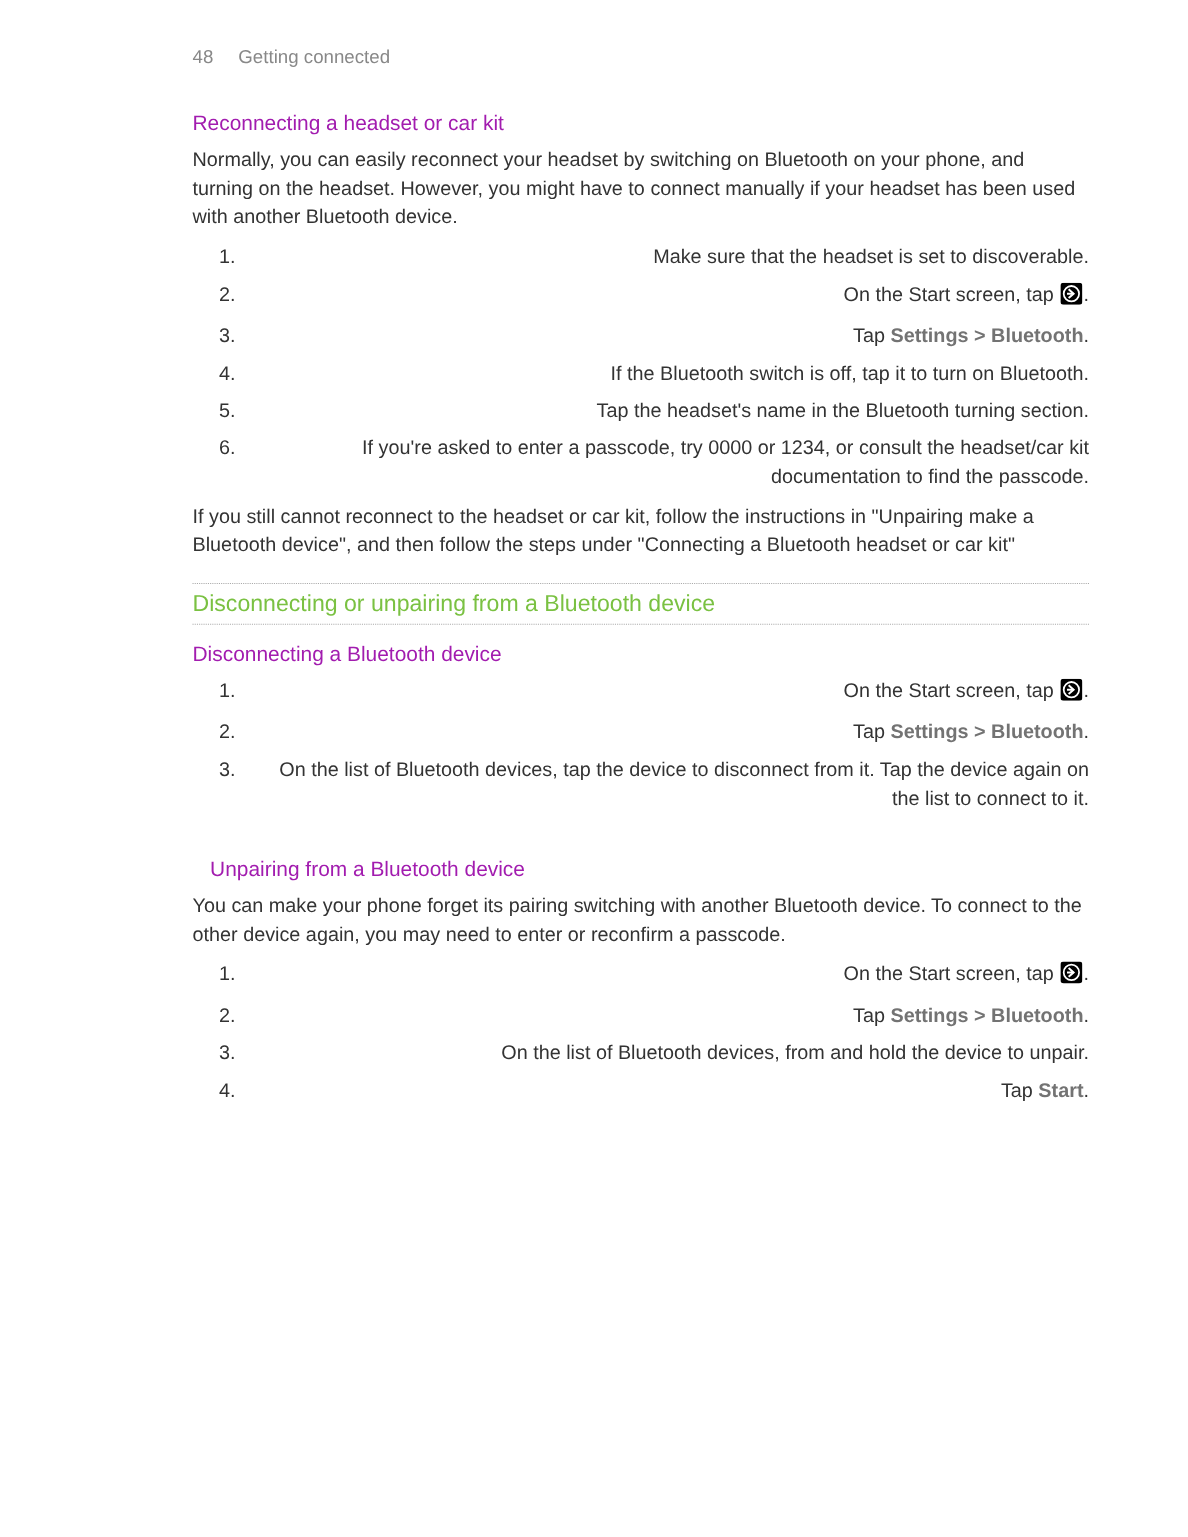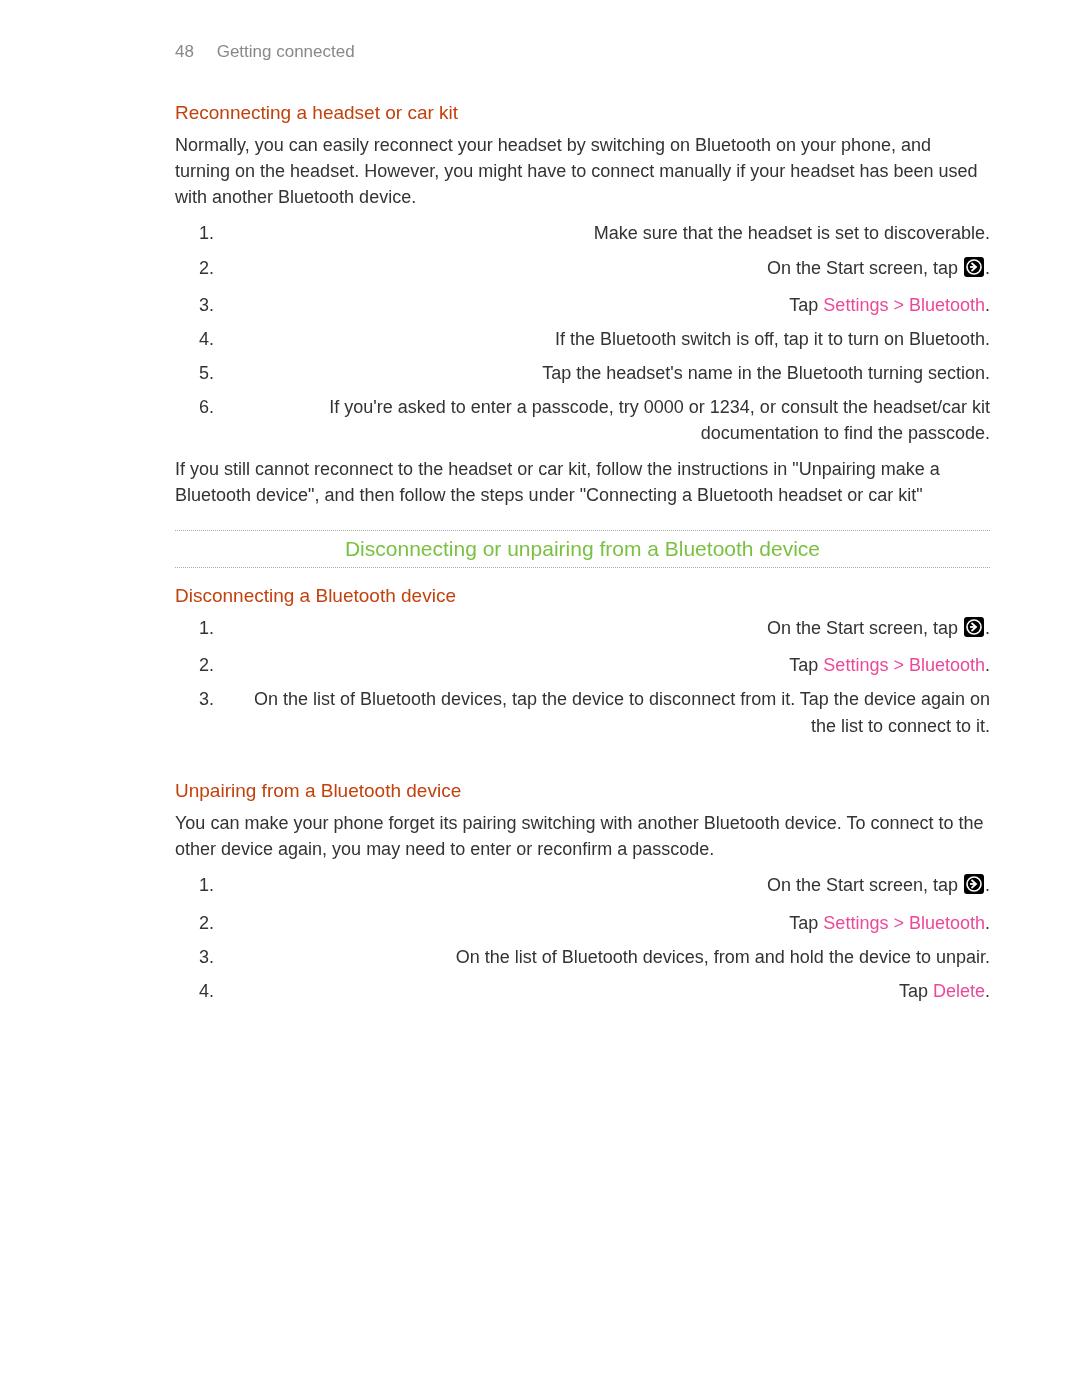--- a/index.html
+++ b/index.html
@@ -18,62 +18,61 @@
   }
   .header {
     font-size: 17px;
     color: #888;
     margin-bottom: 34px;
   }
   .header .page-number { margin-right: 18px; }
   h3 {
     font-size: 19px;
     font-weight: 400;
-    color: #c2410c;
+    color: #a21caf;
     margin-bottom: 6px;
   }
   p.body {
     margin-bottom: 10px;
   }
   ol {
     list-style: decimal;
     margin: 6px 0 10px 0;
     padding-left: 44px;
     text-align: right;
   }
   ol li {
     padding-left: 6px;
     margin-bottom: 8px;
   }
   .icon-arrow {
     display: inline-block;
     vertical-align: -3px;
     margin: 0 1px;
   }
-  .strong { font-weight: 400; color:#ec4899; }
+  .strong { font-weight: 700; color:#737373; }
   .section-heading {
     color: #7ac142;
     font-size: 21px;
     font-weight: 400;
     margin: 22px 0 14px 0;
     border-top: 1px dotted #aaa;
     border-bottom: 1px dotted #aaa;
     padding: 3px 0 2px 0;
     position: relative;
-    text-align: center;
   }
   .section-heading::after{
     content:"";
     position:absolute;
     left:0; right:0; top:0;
     border-top: 1px dotted #aaa;
     display:none;
   }
   .spacer { height: 14px; }
-  .h3-tight { margin-top: 14px; }
+  .h3-tight { margin-top: 14px; margin-left: 16px; }
 </style>
 </head>
 <body>
 
 <div class="page">
 
   <div class="header">
     <span class="page-number">48</span>
     <span>Getting connected</span>
   </div>
@@ -130,17 +129,17 @@
             <circle cx="10" cy="10" r="7" fill="none" stroke="#fff" stroke-width="1.6"></circle>
             <path d="M7.5 6 L12 10 L7.5 14" fill="none" stroke="#fff" stroke-width="1.8"></path>
             <line x1="12" y1="10" x2="6" y2="10" stroke="#fff" stroke-width="1.8"></line>
           </svg></span><span>.</span>
     </li>
     <li>
       <span>Tap </span><span class="strong">Settings &gt; Bluetooth</span><span>.</span>
     </li>
     <li>On the list of Bluetooth devices, from and hold the device to unpair.</li>
     <li>
-      <span>Tap </span><span class="strong">Delete</span><span>.</span>
+      <span>Tap </span><span class="strong">Start</span><span>.</span>
     </li>
   </ol>
 
 </div>
 
 </body></html>

